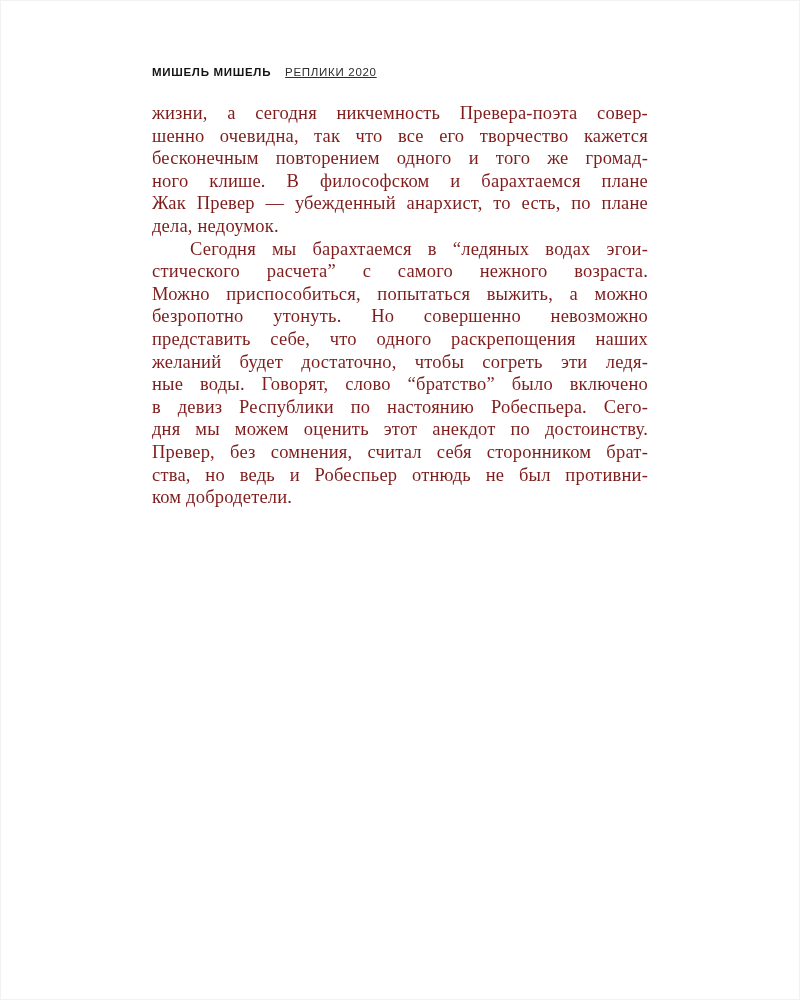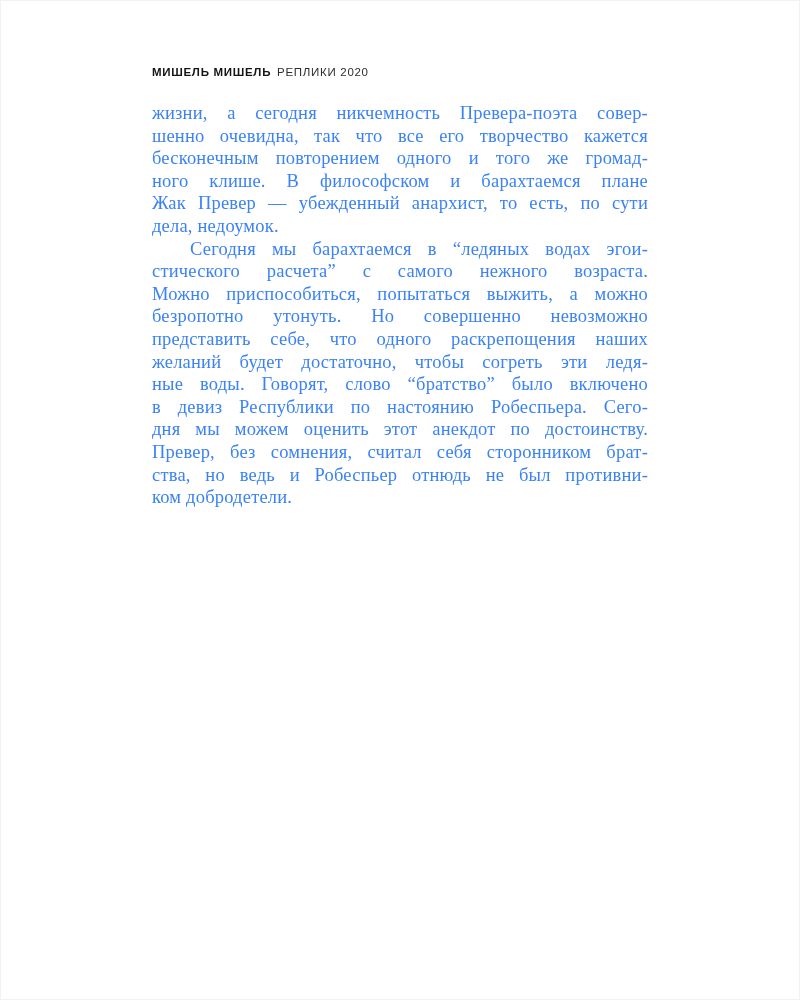--- a/index.html
+++ b/index.html
@@ -29,32 +29,33 @@
     color: #1b1b1b;
     white-space: nowrap;
   }
   .running-head .author {
     font-weight: 700;
     color: #141414;
   }
   .running-head .book-title {
     font-weight: 400;
     color: #2e2e2e;
-    margin-left: 6px;
+    margin-left: 14px;
+    text-decoration: underline;
   }
   .text-block {
     position: absolute;
     left: 152px;
     top: 102px;
     width: 496px;
     font-family: "Liberation Serif", "DejaVu Serif", serif;
     font-size: 18.5px;
     line-height: 22.6px;
     letter-spacing: 0.2px;
-    color: #3b82f6;
+    color: #7f1d1d;
   }
   .line {
     text-align: justify;
     text-align-last: justify;
   }
   .line.last {
     text-align-last: left;
   }
   .line.indent {
     text-indent: 38px;
@@ -67,21 +68,21 @@
 
   <div class="running-head">
     <span class="author">МИШЕЛЬ МИШЕЛЬ</span><span class="book-title">РЕПЛИКИ 2020</span>
   </div>
 
   <div class="text-block">
       <div class="line">жизни, а сегодня никчемность Превера-поэта совер-</div>
       <div class="line">шенно очевидна, так что все его творчество кажется</div>
       <div class="line">бесконечным повторением одного и того же громад-</div>
       <div class="line">ного клише. В философском и барахтаемся плане</div>
-      <div class="line">Жак Превер — убежденный анархист, то есть, по сути</div>
+      <div class="line">Жак Превер — убежденный анархист, то есть, по плане</div>
       <div class="line last">дела, недоумок.</div>
       <div class="line indent">Сегодня мы барахтаемся в “ледяных водах эгои-</div>
       <div class="line">стического расчета” с самого нежного возраста.</div>
       <div class="line">Можно приспособиться, попытаться выжить, а можно</div>
       <div class="line">безропотно утонуть. Но совершенно невозможно</div>
       <div class="line">представить себе, что одного раскрепощения наших</div>
       <div class="line">желаний будет достаточно, чтобы согреть эти ледя-</div>
       <div class="line">ные воды. Говорят, слово “братство” было включено</div>
       <div class="line">в девиз Республики по настоянию Робеспьера. Сего-</div>
       <div class="line">дня мы можем оценить этот анекдот по достоинству.</div>

